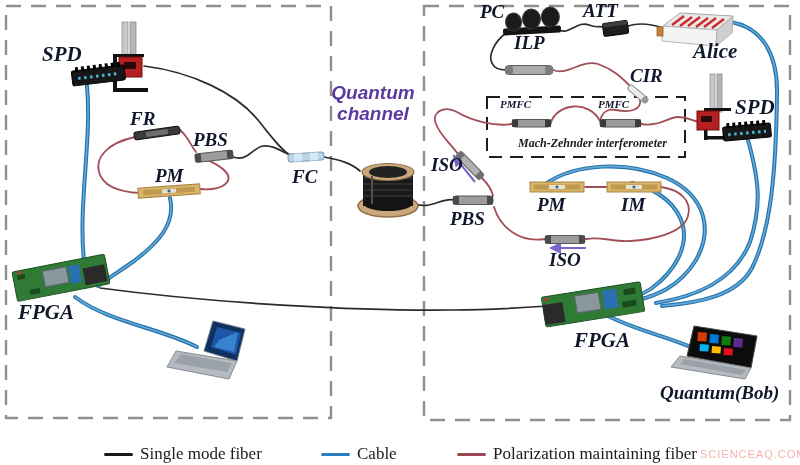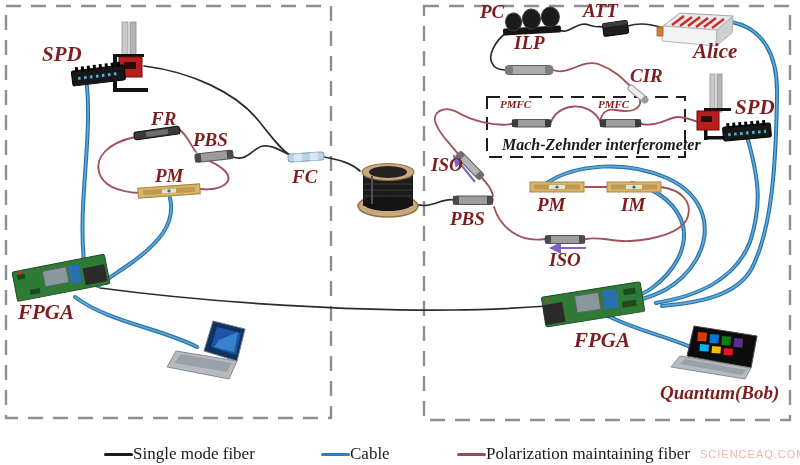--- a/index.html
+++ b/index.html
@@ -1,26 +1,26 @@
 <!DOCTYPE html>
 <html><head>
 <meta charset="utf-8">
 <style>
   html,body{margin:0;padding:0;background:#fff;}
   #stage{position:relative;width:800px;height:465px;background:#fff;overflow:hidden;
          font-family:"Liberation Serif", serif;}
   #stage svg{position:absolute;left:0;top:0;}
   .lbl{position:absolute;font-family:"Liberation Serif", serif;font-weight:bold;font-style:italic;
-       color:#7f1d1d;font-size:19px;white-space:nowrap;line-height:1;}
+       color:#0f172a;font-size:19px;white-space:nowrap;line-height:1;}
   .lbl.lg{font-size:21px;}
   .lbl.sm{font-size:11px;}
-  .lbl.mz{color:#1a1a1a;font-size:16px;}
+  .lbl.mz{color:#1a1a1a;font-size:12px;margin-left:16px;}
   .chan{position:absolute;font-family:"Liberation Sans", sans-serif;font-weight:bold;font-style:italic;
         color:#5b3aa0;font-size:19px;text-align:center;line-height:1.08;width:100px;}
-  .leg{position:absolute;display:flex;align-items:center;
+  .leg{position:absolute;display:flex;align-items:center;gap:7px;
        font-family:"Liberation Serif", serif;font-size:17px;color:#1a1a1a;white-space:nowrap;}
   .leg .sw{display:inline-block;width:29px;height:3px;border-radius:2px;}
   .wm{position:absolute;font-family:"Liberation Sans", sans-serif;font-size:11px;color:#f2b3ab;
       letter-spacing:1px;white-space:nowrap;}
 </style>
 </head>
 <body>
 
 <div id="stage">
 
@@ -282,26 +282,27 @@
       <rect x="700" y="344" width="9" height="7" fill="#00b4f0" transform="rotate(4 700 344)"></rect>
       <rect x="712" y="346" width="9" height="7" fill="#ffb900" transform="rotate(4 712 346)"></rect>
       <rect x="724" y="348" width="9" height="7" fill="#e81123" transform="rotate(4 724 348)"></rect>
     </g>
     <polygon points="680,356 751,368 745,379 671,367" fill="#b6bbc1" stroke="#878c93"></polygon>
     <polygon points="685,359 746,370 742,375 680,364" fill="#9aa1a8"></polygon>
   </g>
 </svg>
 
 <span class="lbl lg" style="left:42px;top:44px">SPD</span>
-<span class="lbl" style="left:151px;top:109px">FR</span>
+<span class="lbl" style="left:130px;top:109px">FR</span>
 <span class="lbl" style="left:193px;top:130px">PBS</span>
 <span class="lbl" style="left:155px;top:166px">PM</span>
 <span class="lbl" style="left:292px;top:167px">FC</span>
 <span class="lbl lg" style="left:18px;top:302px">FPGA</span>
 
+<div class="chan" style="left:323px;top:83px">Quantum channel</div>
 
 <span class="lbl" style="left:480px;top:2px">PC</span>
 <span class="lbl" style="left:583px;top:1px">ATT</span>
 <span class="lbl lg" style="left:693px;top:41px">Alice</span>
 <span class="lbl" style="left:514px;top:33px">ILP</span>
 <span class="lbl" style="left:630px;top:66px">CIR</span>
 <span class="lbl sm" style="left:500px;top:99px">PMFC</span>
 <span class="lbl sm" style="left:598px;top:99px">PMFC</span>
 <span class="lbl mz" style="left:502px;top:137px">Mach-Zehnder interferometer</span>
 <span class="lbl lg" style="left:735px;top:97px">SPD</span>

